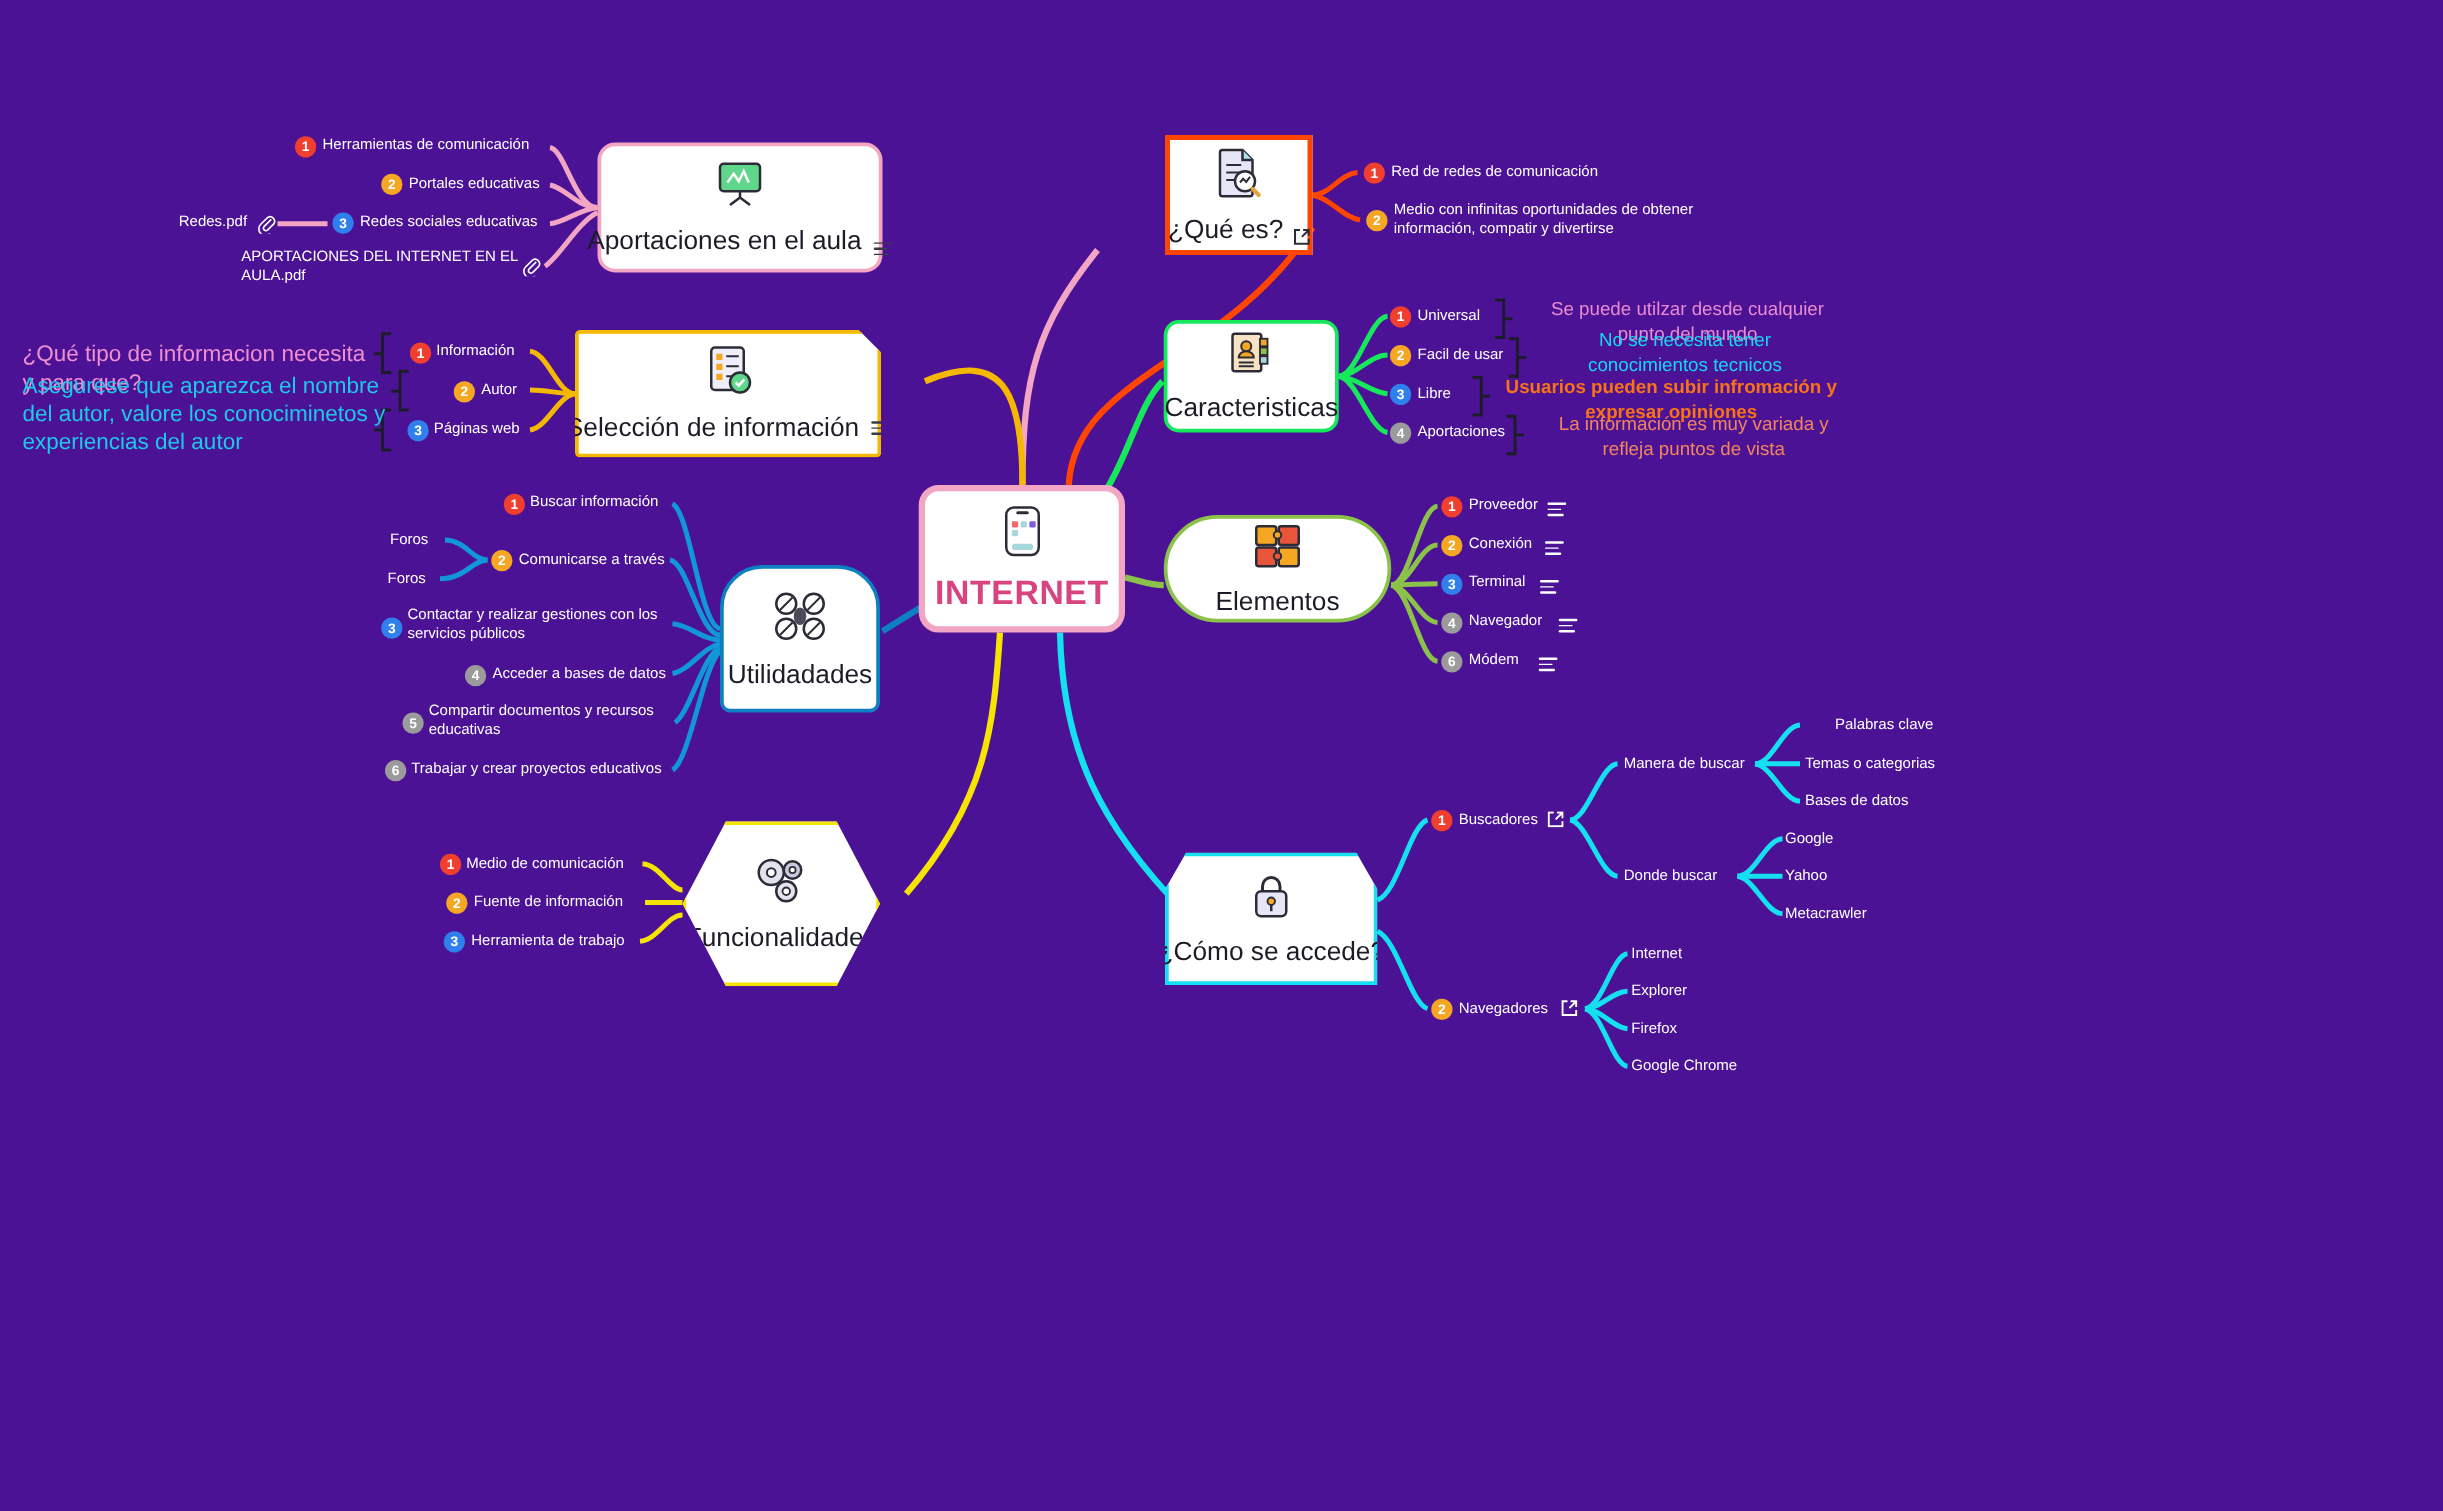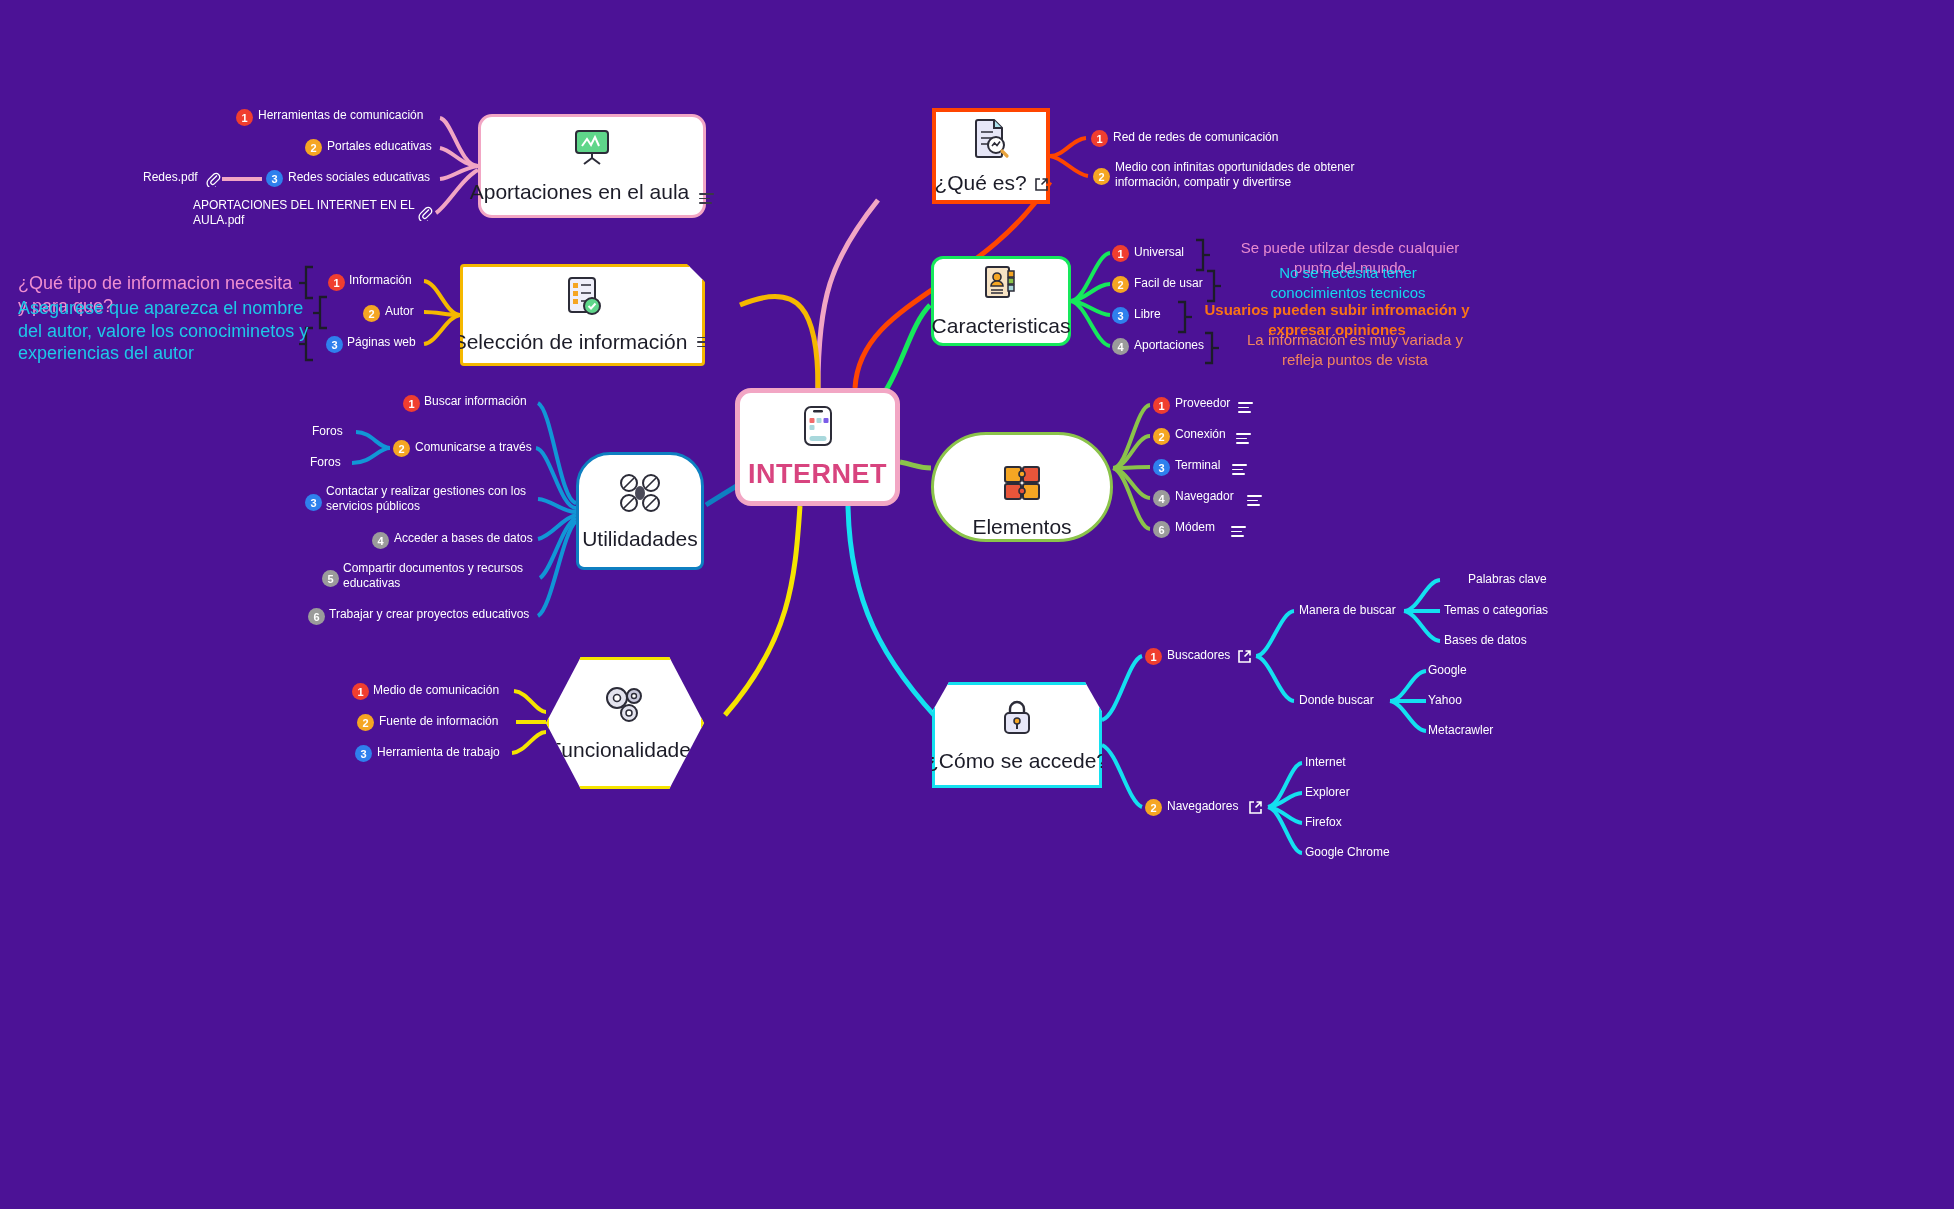--- a/index.html
+++ b/index.html
@@ -18,22 +18,22 @@
             border-radius:14px;}
   .n-selec{left:460px;top:264px;width:245px;height:102px;border:3px solid #F5B800;
            border-radius:4px;clip-path:polygon(0 0,calc(100% - 18px) 0,100% 18px,100% 100%,0 100%);}
   .n-util{left:576px;top:452px;width:128px;height:118px;border:3px solid #0E7FC1;
           border-radius:34px 34px 8px 8px;}
   .n-func{left:546px;top:657px;width:158px;height:132px;border:3px solid #F5E400;
           clip-path:polygon(22% 0,78% 0,100% 50%,78% 100%,22% 100%,0 50%);}
   .n-ques{left:932px;top:108px;width:118px;height:96px;border:4px solid #FF4500;}
   .n-carac{left:931px;top:256px;width:140px;height:90px;border:3px solid #16E85C;
            border-radius:12px;}
-  .n-elem{left:931px;top:432px;width:182px;height:110px;border:3px solid #8BC34A;
-          border-radius:60px;justify-content:flex-end;}
+  .n-elem{left:931px;top:412px;width:182px;height:86px;border:3px solid #8BC34A;
+          border-radius:60px;}
   .n-como{left:932px;top:682px;width:170px;height:106px;border:3px solid #14E0F0;
           clip-path:polygon(10% 0,90% 0,100% 28%,100% 100%,0 100%,0 28%);}
   .lbl{position:absolute;color:#fff;font-size:12px;line-height:1.22;white-space:nowrap;}
   .lbl.wrap{white-space:normal;}
   .num{position:absolute;width:17px;height:17px;border-radius:50%;color:#fff;
        font-size:11px;font-weight:bold;display:flex;align-items:center;
        justify-content:center;box-sizing:border-box;}
   .c1{background:#F03E2F;}.c2{background:#F5A623;}.c3{background:#2F80ED;}
   .c4{background:#9B9B9B;}.c5{background:#9B9B9B;}.c6{background:#9B9B9B;}
   .ann{position:absolute;font-size:18px;line-height:1.25;font-weight:normal;}
@@ -265,21 +265,21 @@
   <span class="nicon">
     <svg width="40" height="42" viewBox="0 0 40 42">
           <path d="M7 3 h16 l8 8 v27 a2 2 0 0 1 -2 2 H7 a2 2 0 0 1 -2 -2 V5 a2 2 0 0 1 2 -2z" fill="#E6E6F7" stroke="#2c2c38" stroke-width="2"></path>
           <path d="M23 3 v8 h8" fill="#AEE3EC" stroke="#2c2c38" stroke-width="2"></path>
           <path d="M10 15 h12 M10 21 h12 M10 27 h7" stroke="#2c2c38" stroke-width="1.7"></path>
           <circle cx="25" cy="28" r="8" fill="#fff" stroke="#2c2c38" stroke-width="2"></circle>
           <path d="M21 29 l2.5 -3 2.5 2.5 3 -4" stroke="#2c2c38" stroke-width="1.6" fill="none"></path>
           <path d="M31 34 l5 5" stroke="#E8A33D" stroke-width="3.2" stroke-linecap="round"></path>
         </svg>
   </span>
-  <div style="display:flex;align-items:center;gap:8px;">
+  <div style="display:flex;align-items:flex-end;gap:8px;">
     <span class="nlabel">¿Qué es?</span>
     <span class="ext">
       <svg width="13" height="13" viewBox="0 0 13 13">
             <path d="M5 1 H1 v11 h11 V8" stroke="#2c2c38" stroke-width="1.6" fill="none"></path>
             <path d="M7.5 1 H12 v4.5 M12 1 L6.5 6.5" stroke="#2c2c38" stroke-width="1.6" fill="none"></path>
           </svg>
     </span>
   </div>
 </div>
 <div class="num c1" style="left:1091px;top:130px;">1</div>

